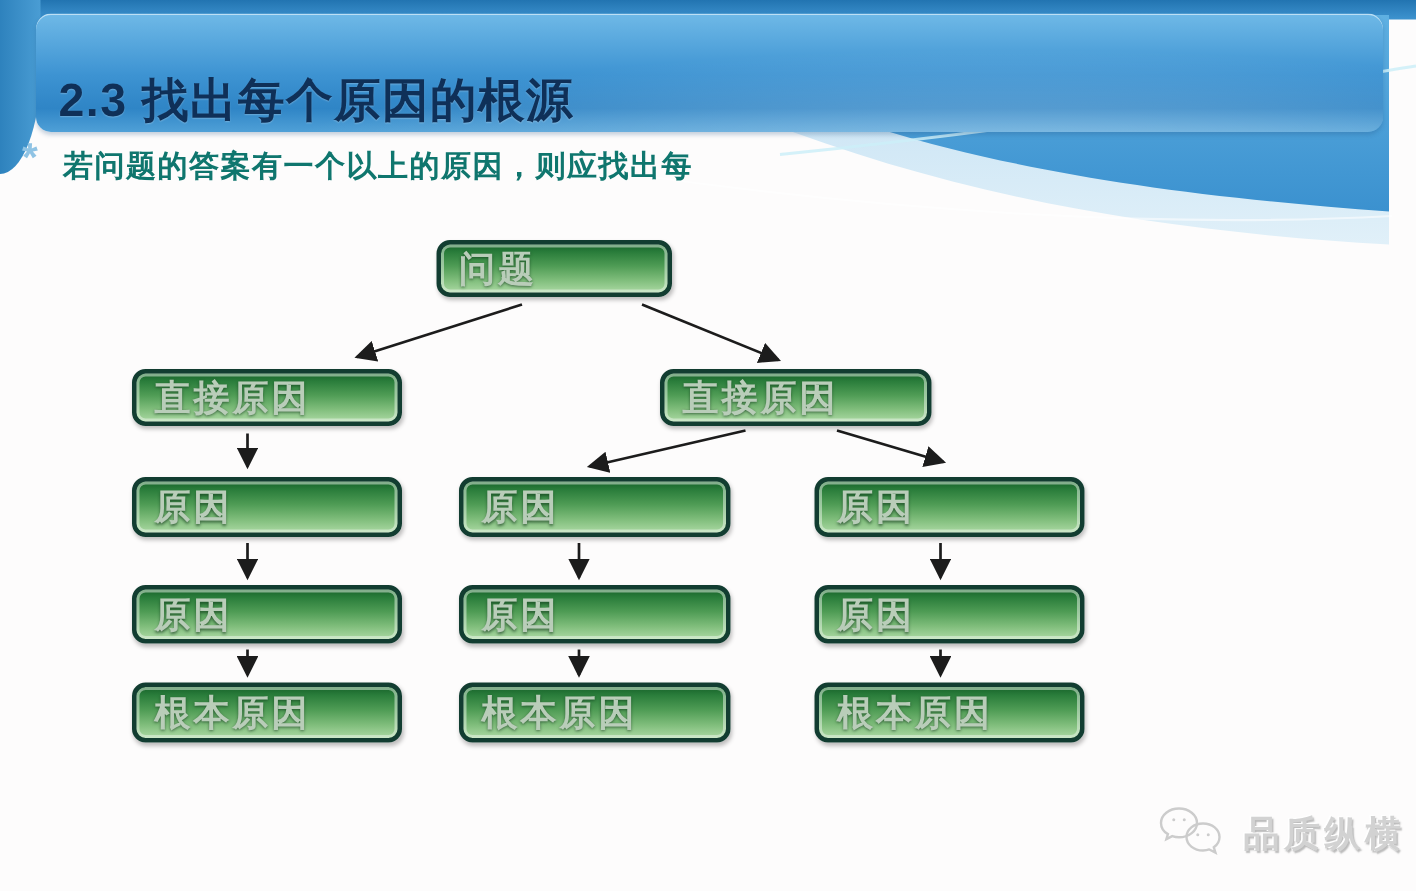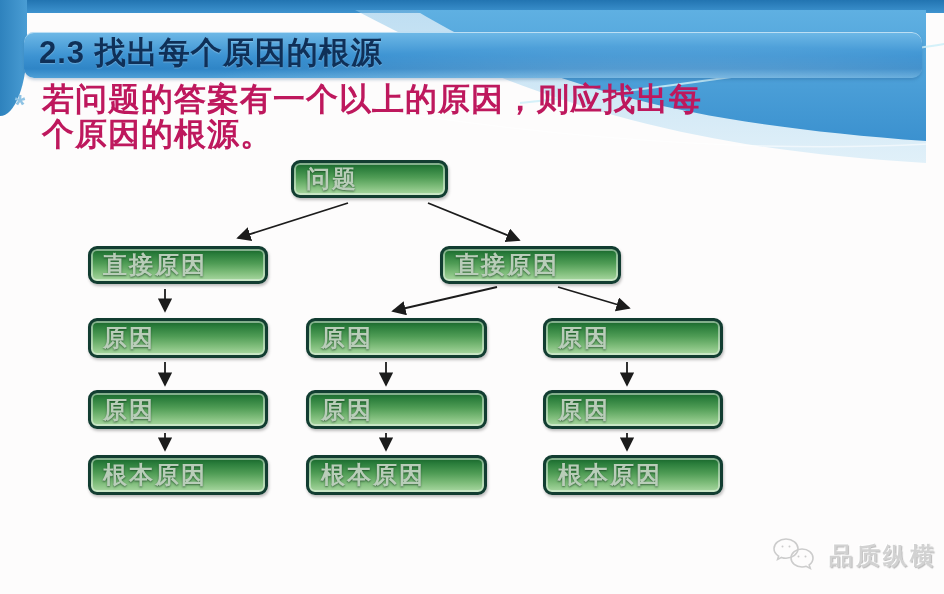--- a/index.html
+++ b/index.html
@@ -13,39 +13,39 @@
     background:linear-gradient(180deg,#2274b1 0%,#3e93cf 100%);
   }
   .left-wedge{
     position:absolute;left:0;top:0;width:27px;height:116px;
     background:linear-gradient(90deg,#2e82bd 0%,#4a9dd4 100%);
     border-bottom-right-radius:27px 70px;
   }
   .wave-svg{position:absolute;left:0;top:0;}
   
   .header{
-    position:absolute;left:24px;top:9px;width:898px;height:46px;
+    position:absolute;left:24px;top:9px;width:898px;height:79px;
     border-radius:10px;
     background:
       radial-gradient(ellipse at 72% 135%, rgba(255,255,255,0.38), rgba(255,255,255,0) 55%),
       linear-gradient(180deg,#6fb9e7 0%,#3d93d2 52%,#2f85c6 80%,#4fa0d7 100%);
     box-shadow:inset 0 1px 0 rgba(255,255,255,0.55), 0 2px 3px rgba(30,80,130,0.25);
-    display:flex;align-items:flex-start;padding-left:15px;box-sizing:border-box;margin-top:23px;
+    display:flex;align-items:flex-end;padding-left:15px;box-sizing:border-box;
   }
   .header-title{
     font-size:31px;font-weight:bold;color:#0f3058;letter-spacing:1px;
     text-shadow:0 1px 1px rgba(255,255,255,0.25);
   }
   
   .body-text{position:absolute;left:8px;top:82px;display:flex;z-index:3;}
   .bullet{
     font-size:27px;color:#8fc3e4;font-weight:bold;margin:8px 10px 0 0;width:24px;text-align:center;
   }
   .body-lines{
-    font-size:32px;line-height:35px;font-weight:600;color:#be185d;letter-spacing:1px;
+    font-size:20px;line-height:35px;font-weight:600;color:#0f766e;letter-spacing:1px;margin-top:12px;
   }
   
   .node{
     position:absolute;box-sizing:border-box;
     background:linear-gradient(180deg,#17632a 0%,#2a7d3b 16%,#4f9c55 45%,#7fbd7b 74%,#abd9a3 100%);
     border:3px solid #123d31;border-radius:9px;
     box-shadow:inset 0 0 0 2px rgba(235,245,235,0.5), 1px 2px 3px rgba(0,0,0,0.25);
     display:flex;align-items:center;padding-left:12px;
     font-size:24px;font-weight:bold;color:#b9cdb9;letter-spacing:2px;
     text-shadow:0 1px 2px rgba(10,45,20,0.6);
@@ -98,21 +98,20 @@
   </svg>
 
   <div class="header">
     <span class="header-title">2.3 找出每个原因的根源</span>
   </div>
 
   <div class="body-text">
     <span class="bullet">*</span>
     <div class="body-lines">
       <div>若问题的答案有一个以上的原因，则应找出每</div>
-      <div>个原因的根源。</div>
     </div>
   </div>
 
   <svg class="arrows" width="944" height="594" viewBox="0 0 944 594">
     <defs>
       <marker id="ah" markerWidth="9" markerHeight="8" refX="7" refY="4" orient="auto">
         <path d="M0,0 L8,4 L0,8 Z" fill="#1c1c1c"></path>
       </marker>
     </defs>
     <g stroke="#1c1c1c" stroke-width="1.8" fill="none">

